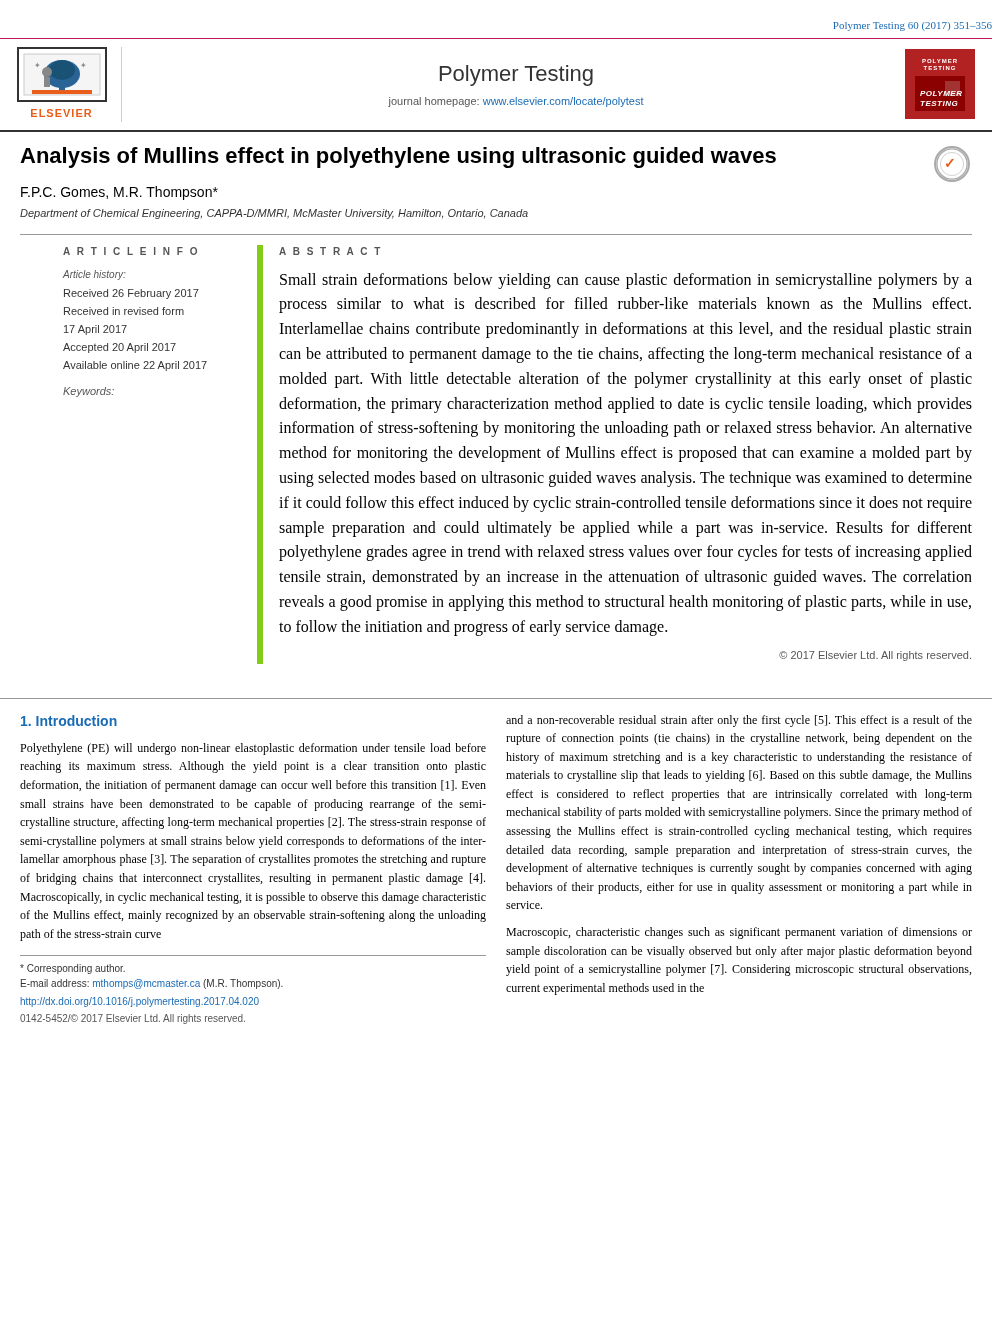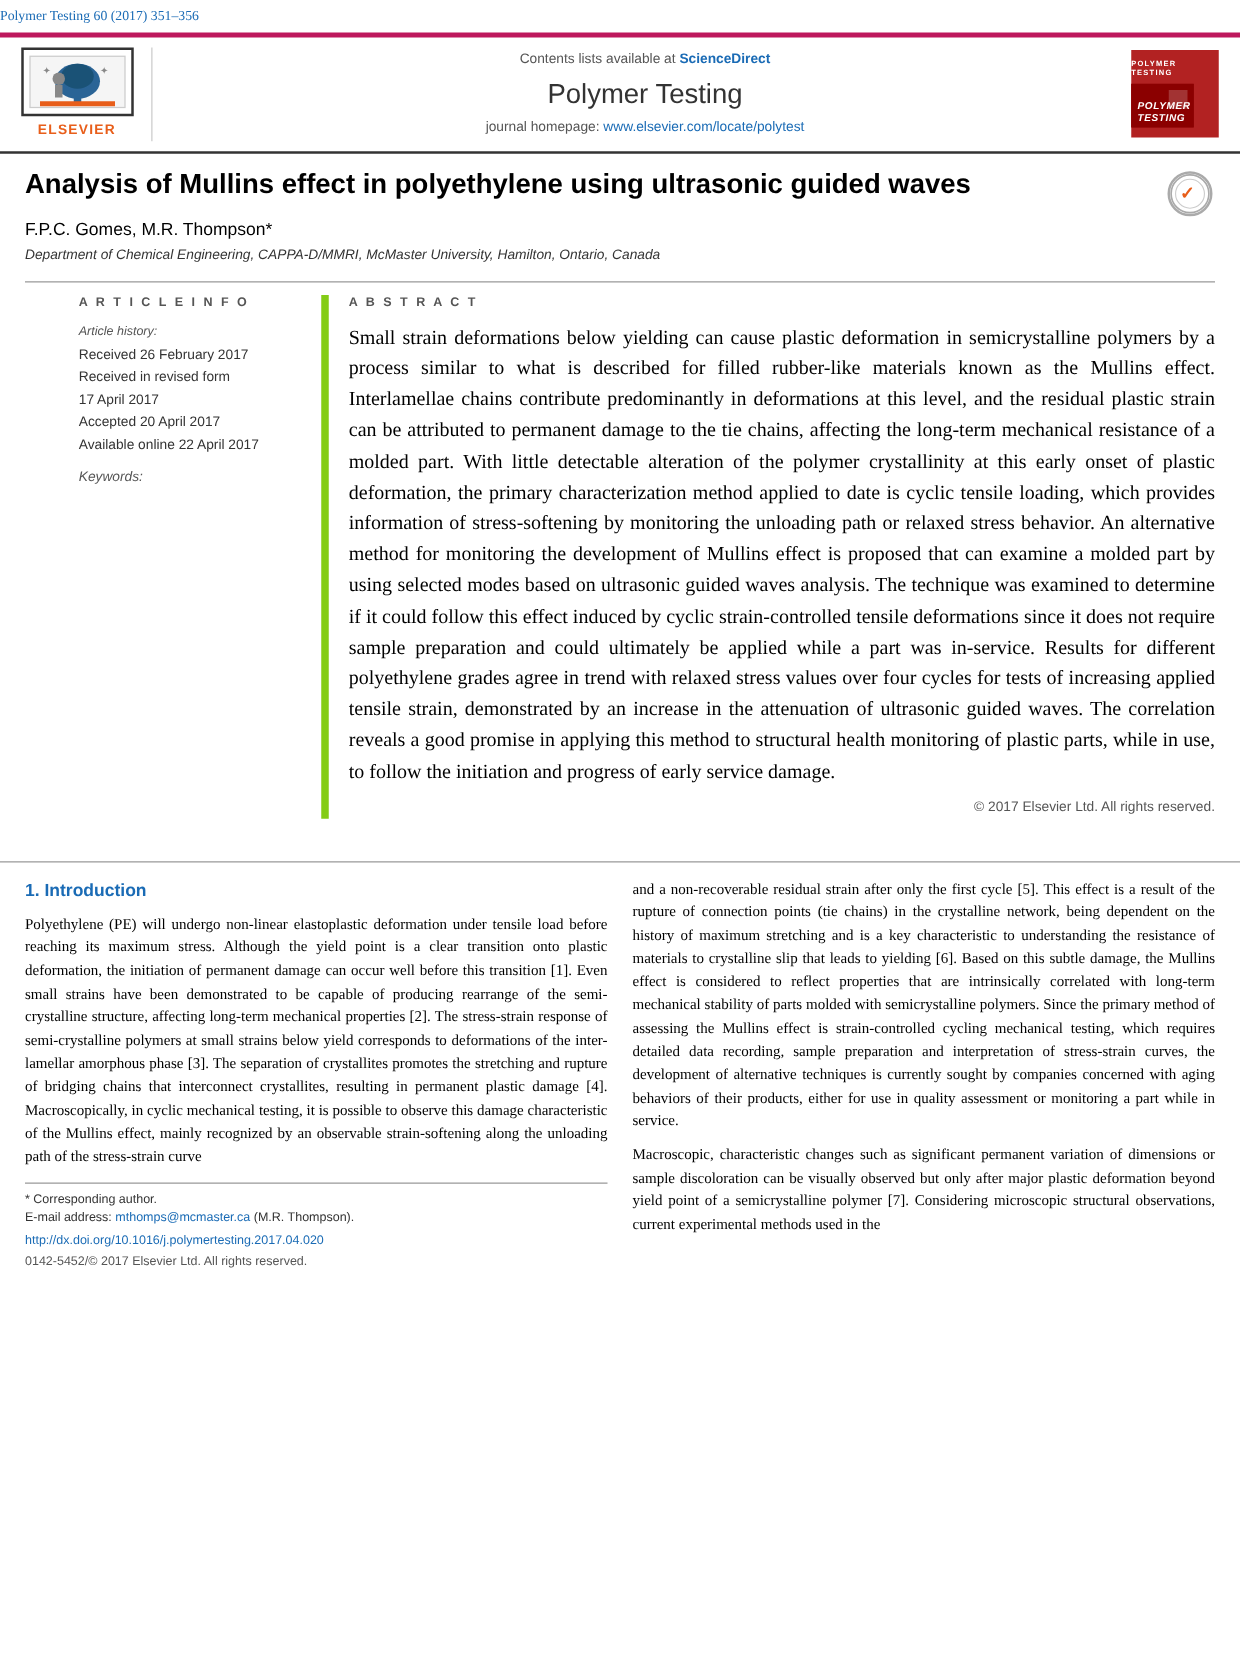--- a/index.html
+++ b/index.html
@@ -12,25 +12,25 @@
     }
     .page {
       width: 992px;
       min-height: 1323px;
       background: #fff;
       padding: 0;
       position: relative;
     }
     
     .top-ref {
-      text-align: left;
+      text-align: right;
       font-size: 11px;
       color: #1a6bb5;
-      padding: 6px 0 4px;
-      border-bottom: 4px solid #be185d;
+      padding: 18px 0 4px;
+      border-bottom: 1px solid #be185d;
     }
     
     .journal-header {
       display: flex;
       align-items: stretch;
       border-bottom: 2px solid #333;
       padding: 8px 12px;
     }
     .elsevier-logo {
       width: 110px;
@@ -105,21 +105,21 @@
       display: flex;
       align-items: center;
       justify-content: center;
     }
     .journal-logo-box {
       width: 70px;
       height: 70px;
       background: #b22222;
       display: flex;
       flex-direction: column;
-      align-items: flex-start;
+      align-items: center;
       justify-content: center;
       color: #fff;
       font-size: 7px;
       font-family: Arial, sans-serif;
       font-weight: bold;
       letter-spacing: 0.5px;
       text-align: center;
       line-height: 1.3;
     }
     
@@ -330,24 +330,20 @@
           <rect x="22" y="25" width="6" height="10" fill="#888"></rect>
 
           <text x="12" y="16" font-size="8" fill="#888">✦</text>
           <text x="58" y="16" font-size="8" fill="#888">✦</text>
         </svg>
       </div>
       <div class="elsevier-name">ELSEVIER</div>
     </div>
 
     <div class="journal-center">
-      <div class="sciencedirect-line">
-        <span>Contents lists available at</span>
-        <span class="sciencedirect-link">ScienceDirect</span>
-      </div>
       <div class="journal-title-main">Polymer Testing</div>
       <div class="homepage-line">
         <span>journal homepage:</span>
         <span class="homepage-link">www.elsevier.com/locate/polytest</span>
       </div>
     </div>
 
     <div class="journal-logo-right">
       <div class="journal-logo-box">
         <span style="font-size:6px; letter-spacing:1px;">POLYMER</span>

